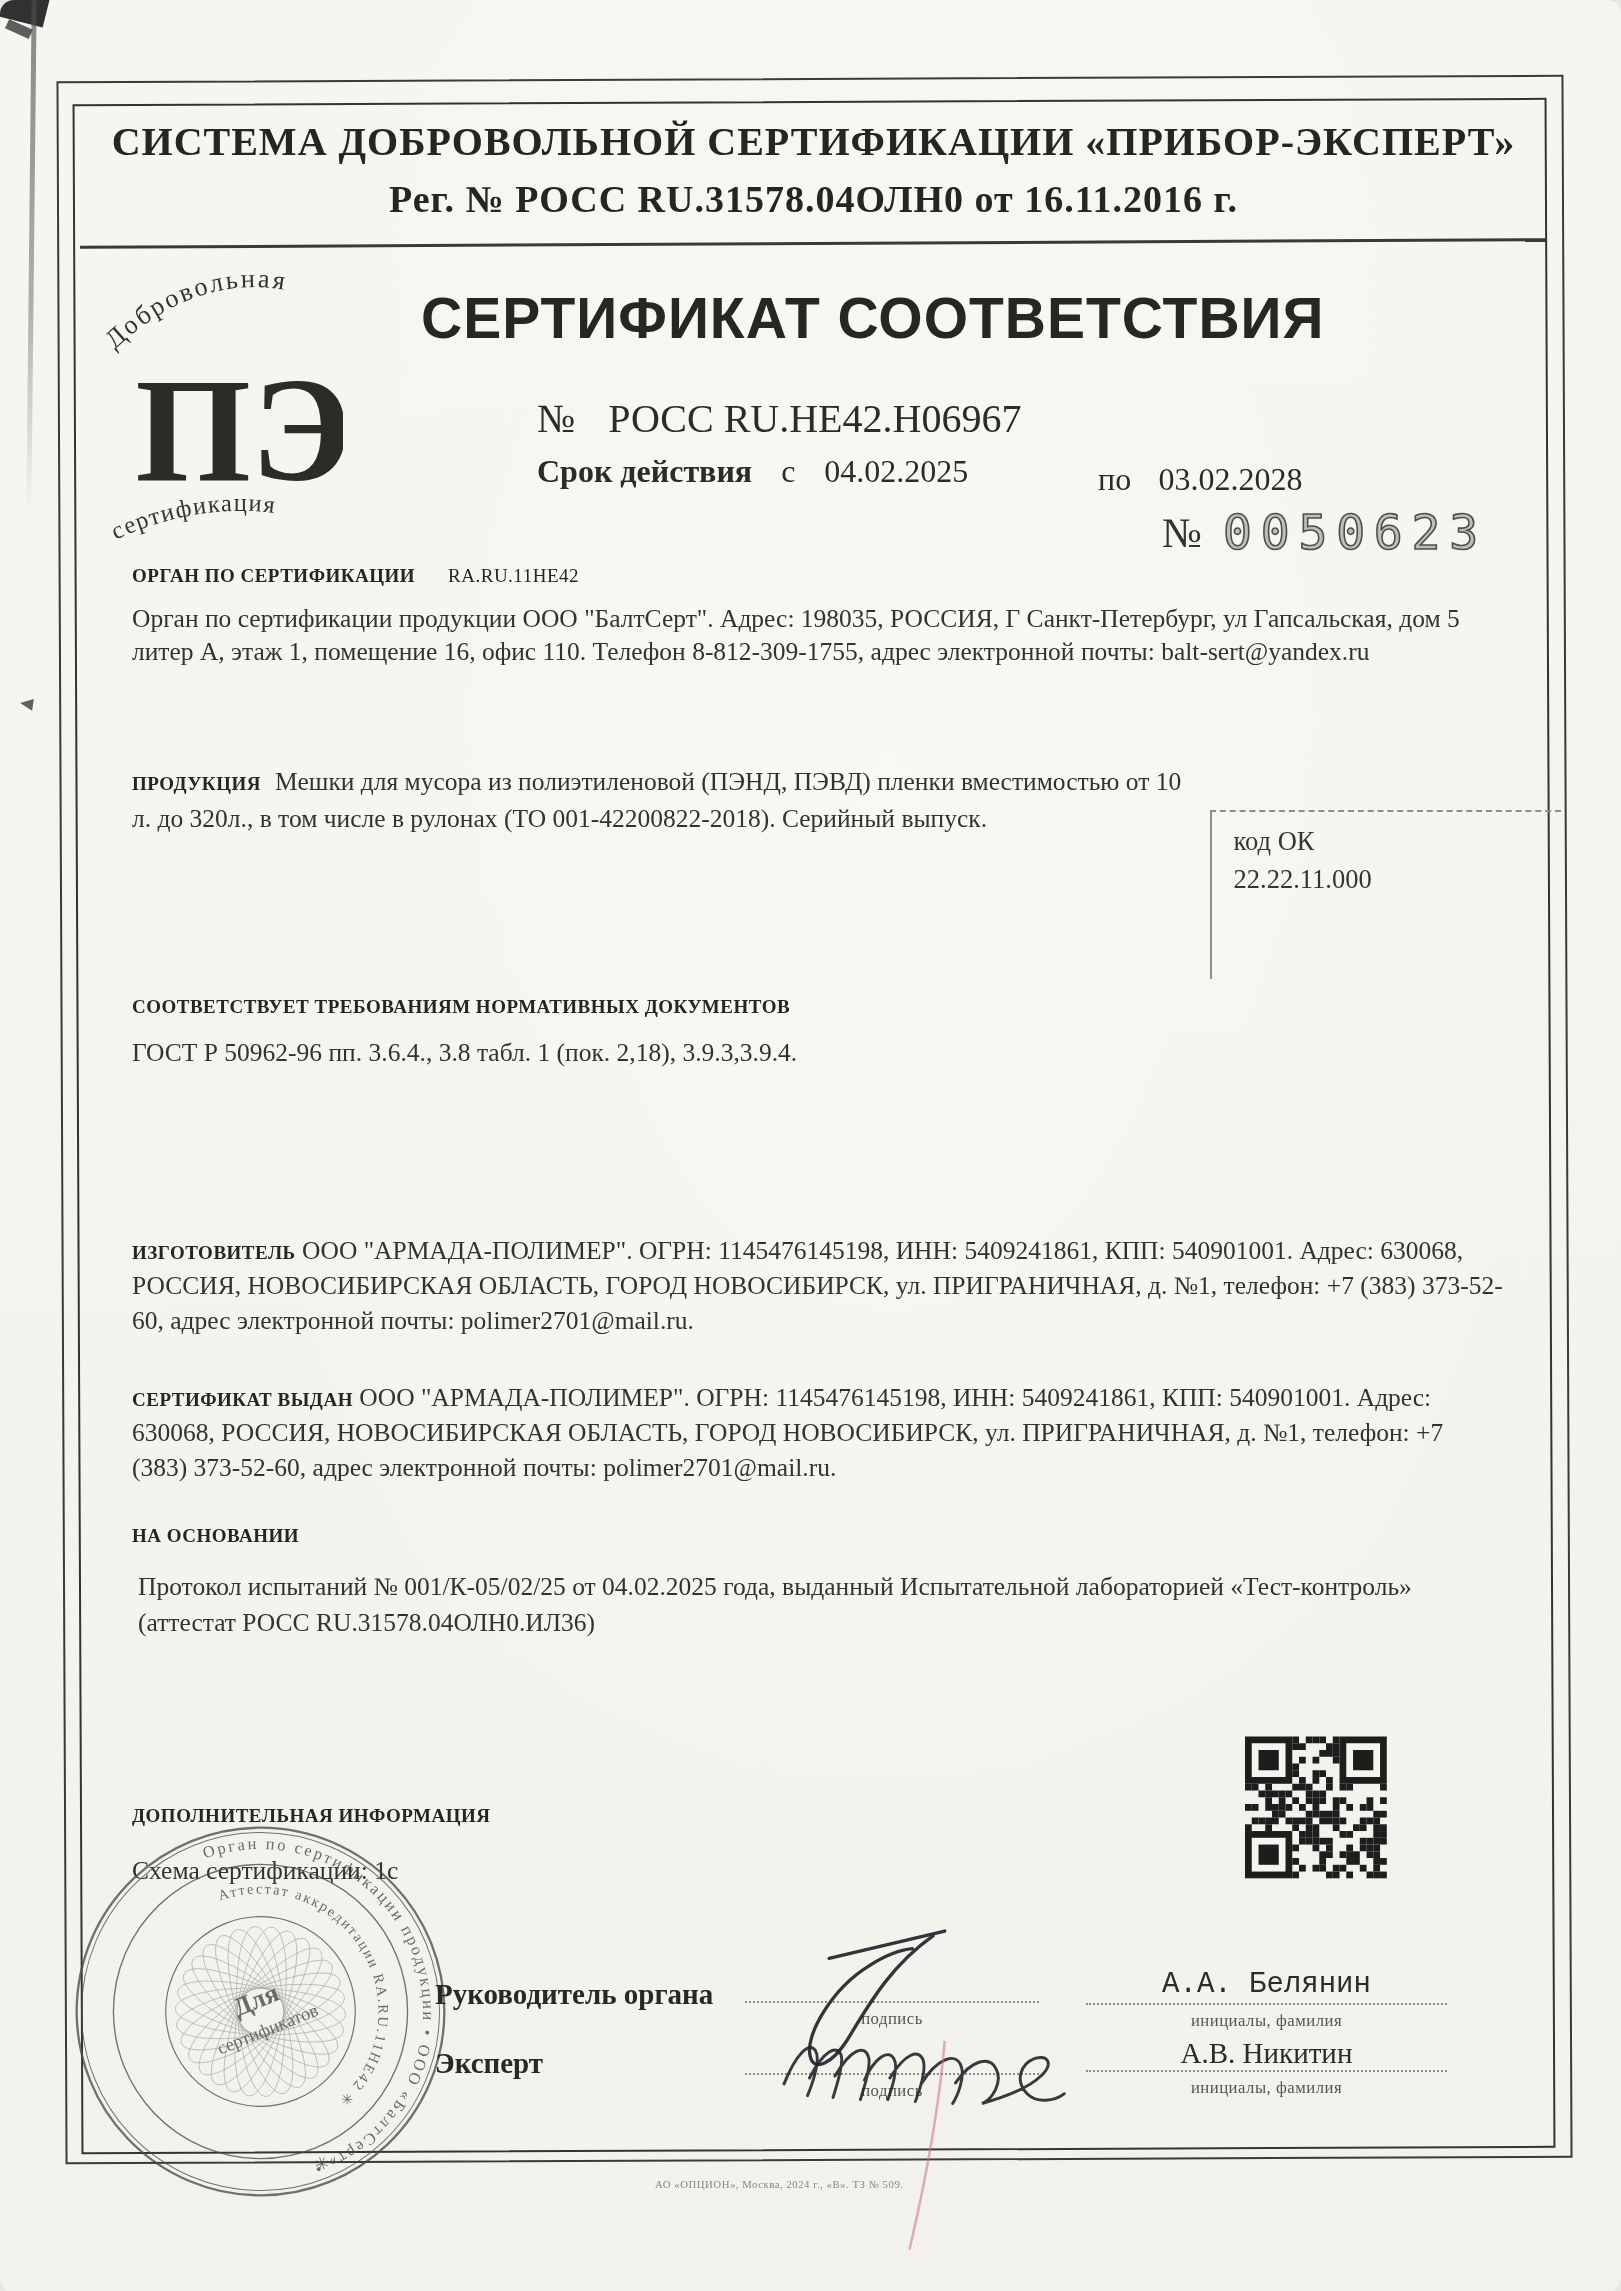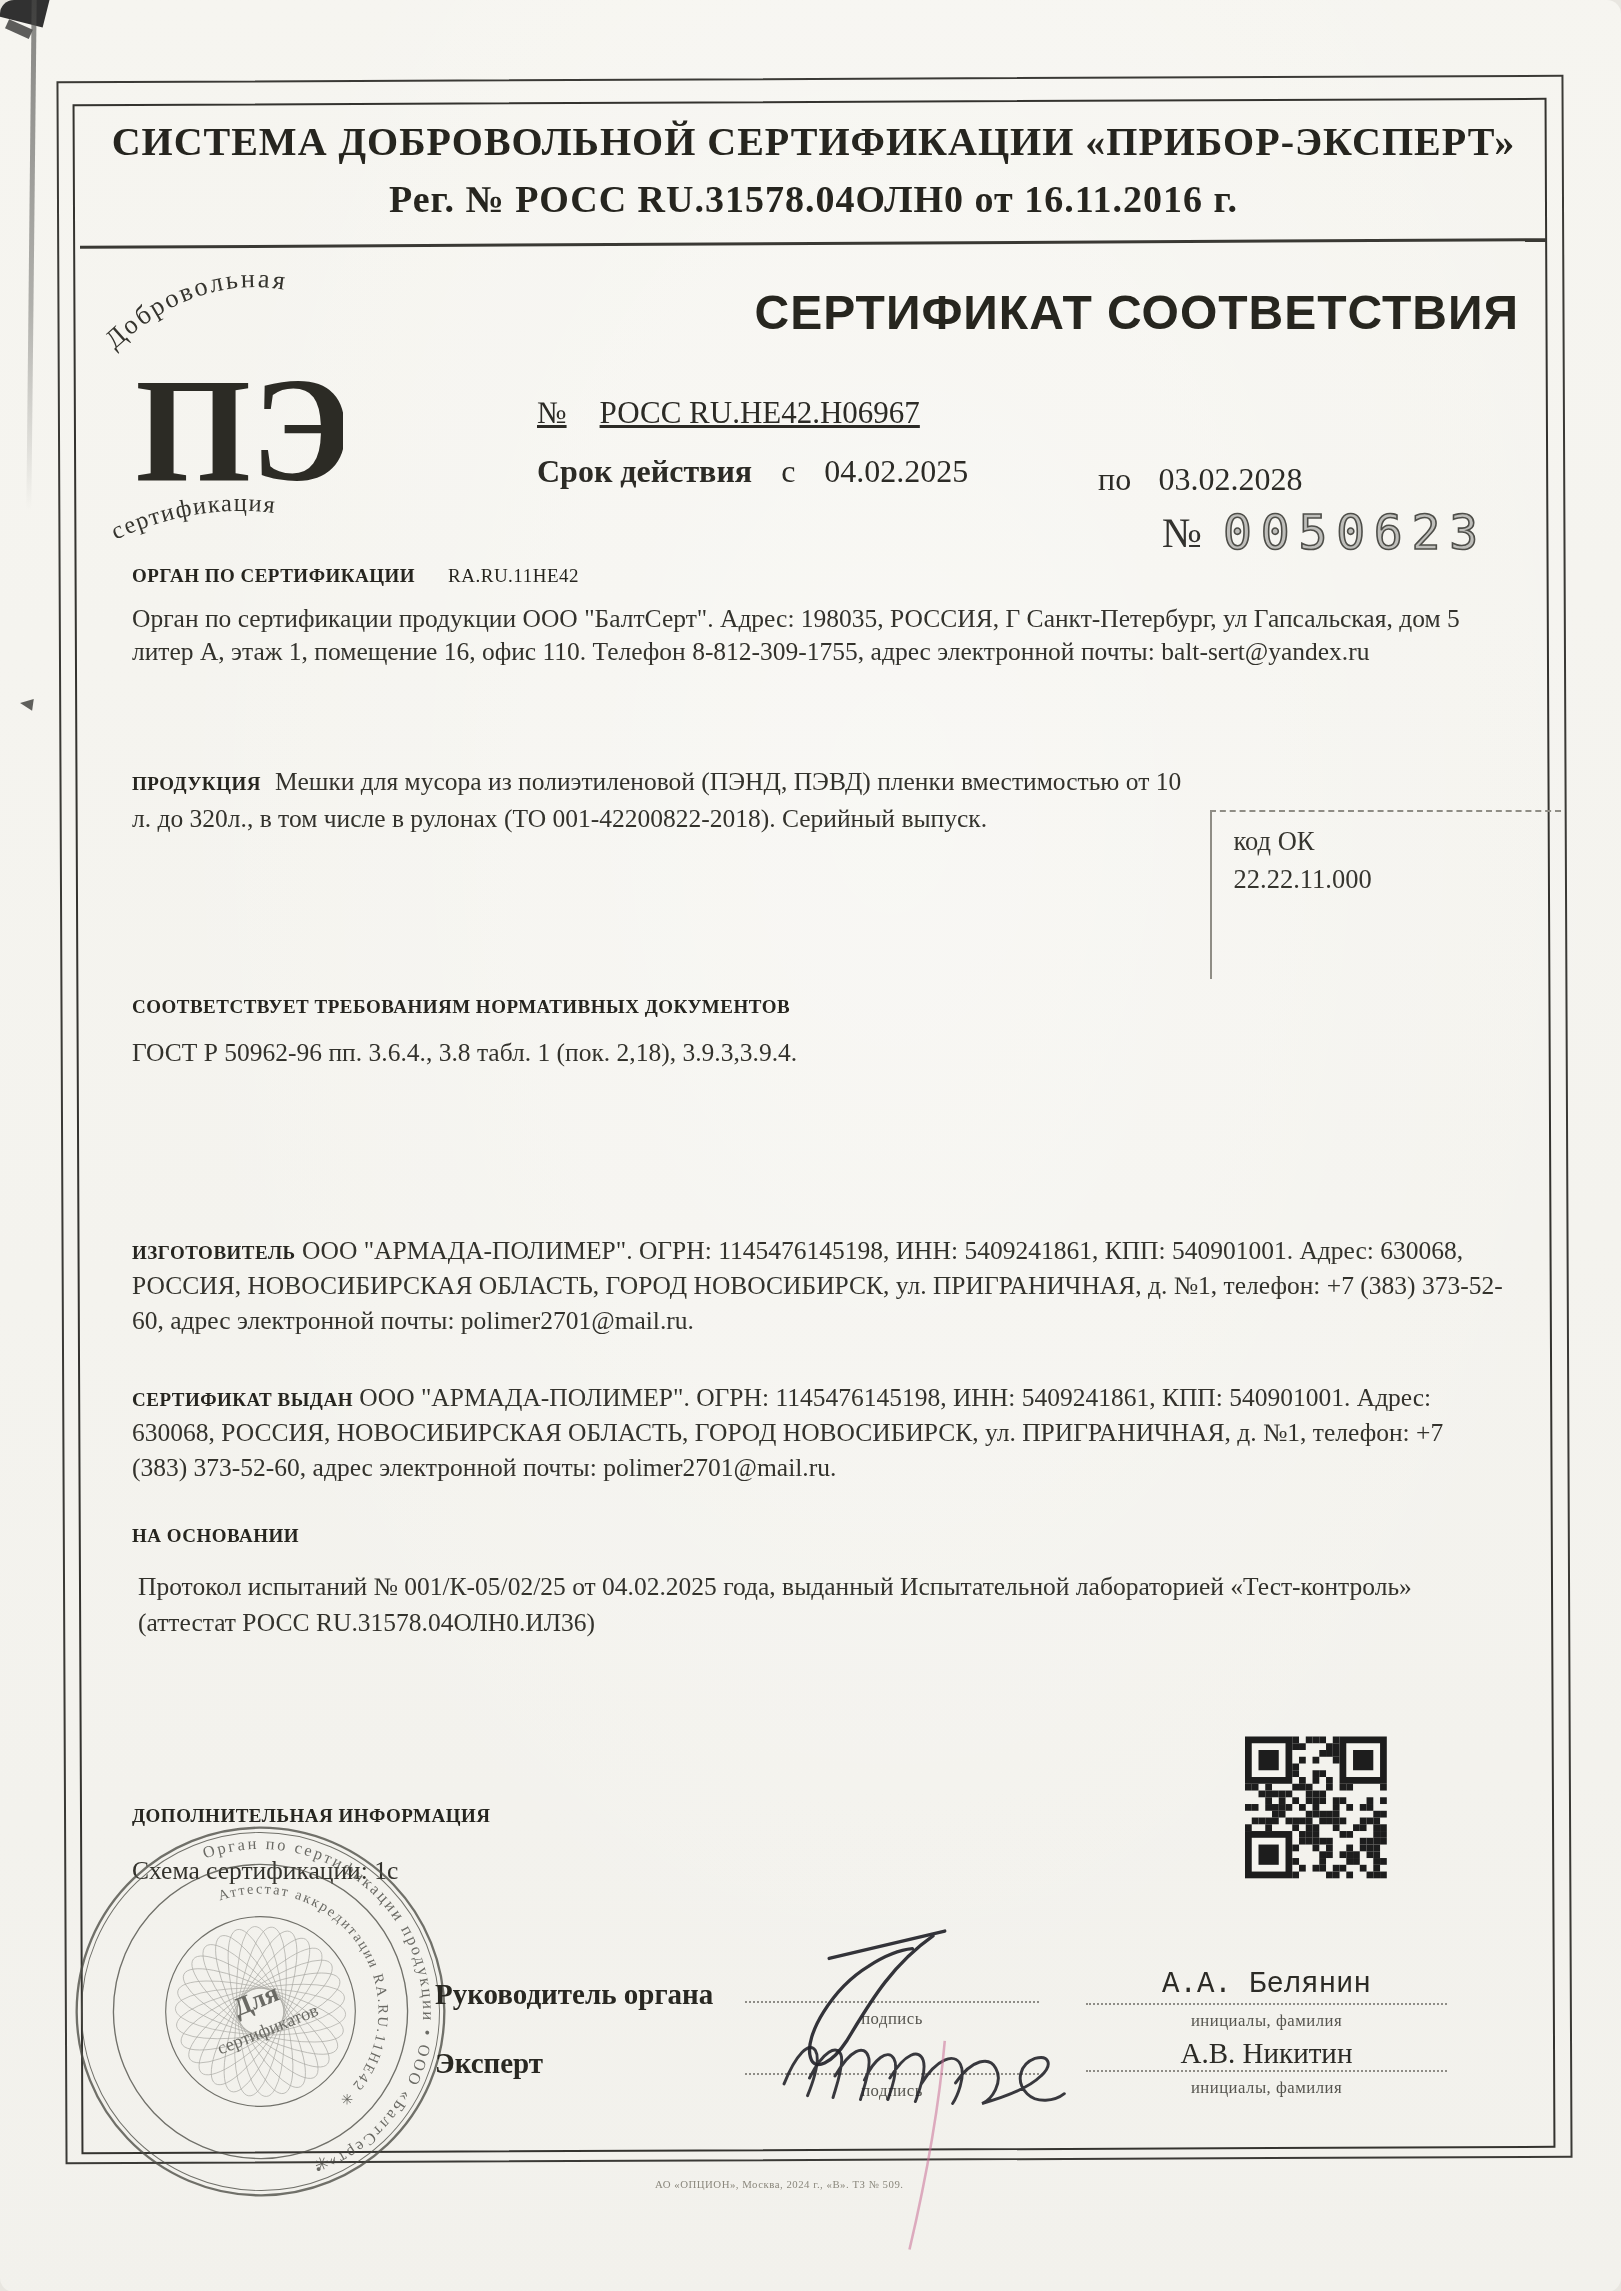--- a/index.html
+++ b/index.html
@@ -20,22 +20,22 @@
   .edge-line{left:29px;top:0;width:4.9px;height:510px;background:linear-gradient(#4a4a48,#8a8a86 60%,rgba(0,0,0,0));opacity:.65;transform:rotate(.6deg);}
   .edge-tick{left:19.6px;top:698px;width:0;height:0;border-top:6.9px solid transparent;border-bottom:6.9px solid transparent;border-right:13.7px solid #3a3a36;opacity:.8;transform:rotate(8deg);}
   
   .frame-outer{left:61px;top:78px;width:1503px;height:2079px;border:2.9px solid #3b3a36;transform:rotate(-.25deg);}
   .frame-inner{left:77px;top:101px;width:1470px;height:2046px;border:2.9px solid #34332f;transform:rotate(-.25deg);}
   
   .hdr1{left:88px;top:118px;width:1451px;text-align:center;font-size:40px;font-weight:bold;letter-spacing:1px;color:#26251f;}
   .hdr2{left:88px;top:177px;width:1451px;text-align:center;font-size:38px;font-weight:bold;letter-spacing:1px;color:#26251f;}
   .hdr-rule{left:80px;top:242px;width:1466px;height:2.9px;background:#3a3934;transform:rotate(-.3deg);}
   
-  .title{left:421px;top:285px;width:1098px;text-align:right;font-family:"Liberation Sans",sans-serif;font-weight:bold;font-size:48px;letter-spacing:1px;color:#27261f;}
-  .certno{left:537px;top:395px;font-size:31px;color:#2c2b26;text-decoration:underline;}
+  .title{left:421px;top:285px;width:1098px;text-align:left;font-family:"Liberation Sans",sans-serif;font-weight:bold;font-size:57px;letter-spacing:1px;color:#27261f;}
+  .certno{left:537px;top:395px;font-size:40px;color:#2c2b26;}
   .certno .gap{display:inline-block;width:33px;}
   .validity{left:537px;top:453px;font-size:32px;color:#2c2b26;}
   .validity .gap{display:inline-block;width:29px;}
   .validity2{left:1098px;top:461px;font-size:32px;color:#2c2b26;}
   .validity2 .gap{display:inline-block;width:27.4px;}
   .formno{left:1162px;top:504px;font-size:42px;color:#33322e;}
   .formno .digits{
     font-family:"DejaVu Sans Mono",monospace;font-size:48px;letter-spacing:8.8px;
     color:rgba(100,100,96,.38);-webkit-text-stroke:1.6px #4e4e49;vertical-align:-2px;
   }

